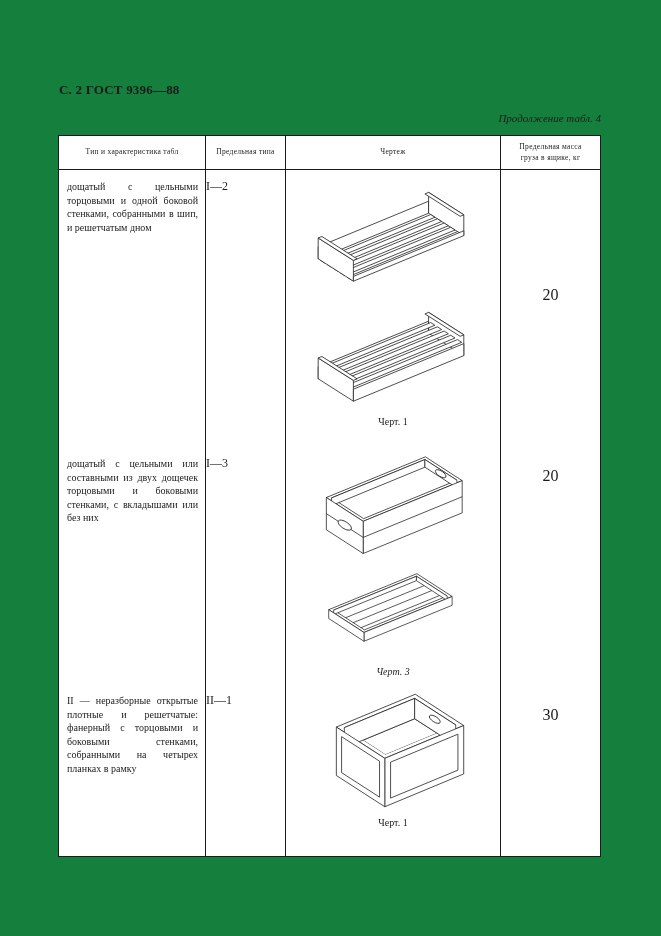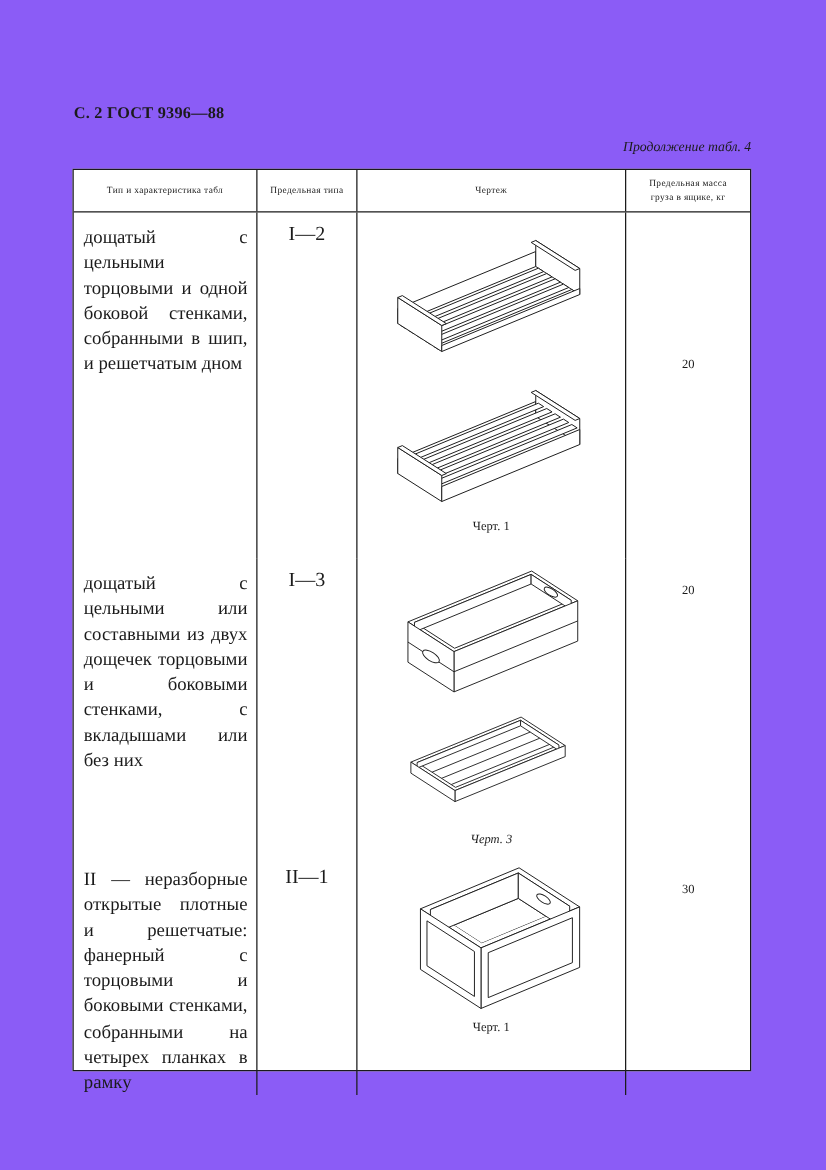--- a/index.html
+++ b/index.html
@@ -1,18 +1,18 @@
 <!DOCTYPE html>
 <html lang="ru"><head>
 <meta charset="utf-8">
 <style>
   html,body{margin:0;padding:0;background:#ffffff;}
   body{width:661px;height:936px;position:relative;
        font-family:"Liberation Serif","DejaVu Serif",serif;color:#1b1b1b;}
-  .page{position:absolute;inset:0;background:#8b5cf6;}
+  .page{position:absolute;inset:0;background:#15803d;}
 
   .doc-header{position:absolute;left:59px;top:82px;font-size:13px;font-weight:bold;letter-spacing:.2px;}
   .continuation{position:absolute;right:60px;top:112px;font-size:11px;font-style:italic;}
 
   .gost-table{position:absolute;left:58px;top:135px;width:543px;border:1px solid #1b1b1b;box-sizing:border-box;background:#fff;}
   .trow{display:grid;grid-template-columns:146px 80px 215px auto;}
   .cell{box-sizing:border-box;min-width:0;}
   .cell + .cell{border-left:1px solid #1b1b1b;}
 
   .thead{border-bottom:1px solid #1b1b1b;height:33px;}
@@ -20,25 +20,25 @@
          font-size:7.5px;line-height:1.45;letter-spacing:.3px;}
   .hc1{padding:0 18px;}
   .hc2{padding:0 7px;}
   .hc3{padding:0 4px;}
   .hc4{padding:0 9px;}
 
   .r1{height:277px;}
   .r2{height:237px;}
   .r3{height:172px;}
 
-  .desc{font-size:15px;line-height:1.35;text-align:justify;padding:10px 7px 0 8px;}
-  .desig{font-size:16px;text-align:center;padding-top:9px;}
+  .desc{font-size:10px;line-height:1.35;text-align:justify;padding:10px 7px 0 8px;}
+  .desig{font-size:12px;text-align:left;padding-top:9px;}
   .figs{display:flex;flex-direction:column;align-items:center;}
   .caption{font-size:10px;text-align:center;}
-  .mass{font-size:10px;text-align:center;}
+  .mass{font-size:16px;text-align:center;}
   .m1{padding-top:116px;}
   .m2{padding-top:20px;}
   .m3{padding-top:22px;}
 
   .fig{display:block;}
   .figA{width:172px;margin-top:12px;}
   .figB{width:172px;margin-top:12px;}
   .figC{width:165px;margin-top:6px;}
   .figD{width:158px;margin-top:10px;}
   .figE{width:168px;margin-top:4px;}

